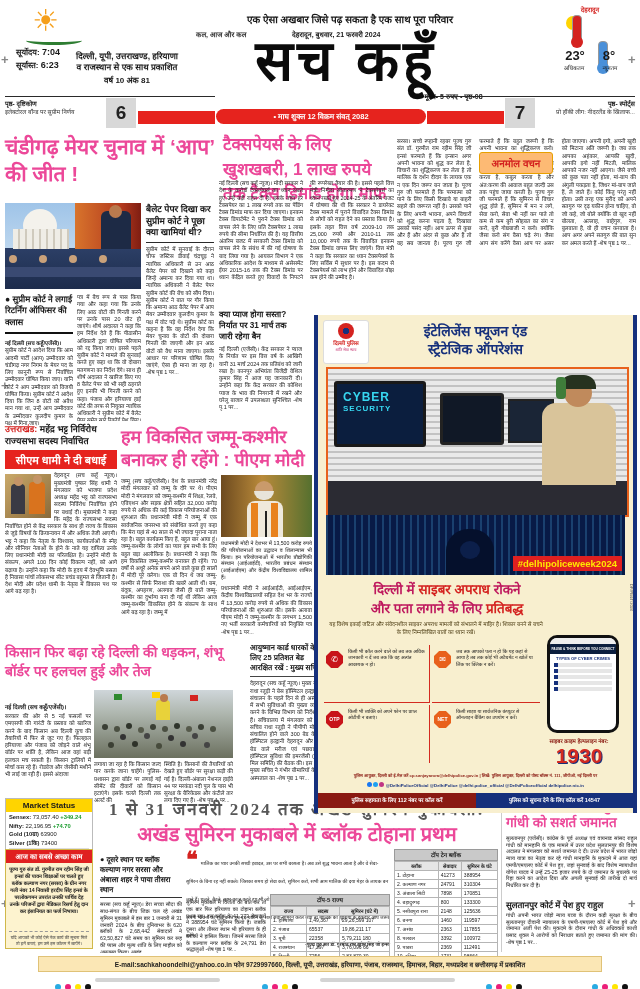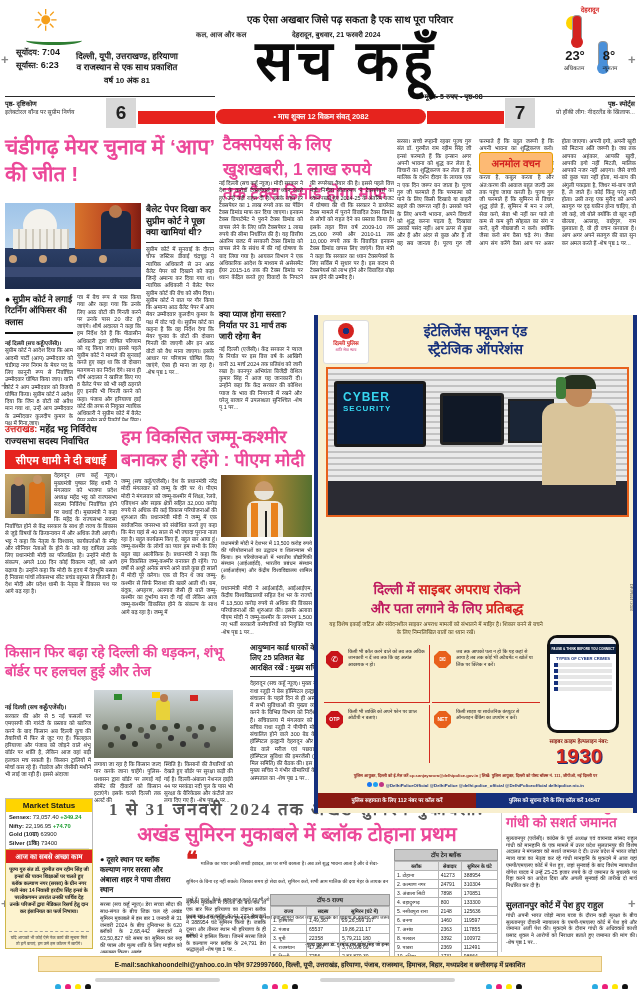--- a/index.html
+++ b/index.html
@@ -332,20 +332,26 @@
       </div>
       <div class="a" style="left:112px;top:24px;width:58px;height:46px;background:#101826;border:3px solid #222;border-radius:3px;"></div>
       <div class="a" style="left:180px;top:30px;width:42px;height:40px;background:#1a2536;border:2px solid #222;"></div>
       <div class="a" style="left:0;top:112px;width:299px;height:34px;background:#2b2b33;"></div>
       <div class="a" style="left:214px;top:34px;width:74px;height:82px;background:#d9c49a;border-radius:14px 14px 0 0;"></div>
       <div class="a" style="left:236px;top:10px;width:28px;height:28px;border-radius:50%;background:#c08a5c;"></div>
       <div class="a" style="left:232px;top:6px;width:36px;height:14px;border-radius:12px 12px 0 0;background:#26321f;"></div>
       <div class="a" style="left:228px;top:8px;width:10px;height:22px;border-radius:4px;background:#3f7d3a;"></div>
     </div>
 
+    <div class="a ov" style="left:8px;top:200px;width:299px;height:60px;background:#081a46;">
+      <div class="a" style="left:0;top:0;width:299px;height:60px;background:repeating-linear-gradient(90deg,rgba(90,200,255,.22) 0 2px,transparent 2px 7px);"></div>
+      <div class="a" style="left:120px;top:14px;width:48px;height:46px;background:#05102c;border-radius:22px 22px 0 0;"></div>
+      <div class="a" style="left:134px;top:26px;width:20px;height:18px;background:#0c1f4a;border-radius:50%;"></div>
+      <div class="a" style="right:3px;bottom:4px;background:#e02020;color:#ffe600;font-weight:900;font-size:9.5px;padding:2px 5px;">#delhipoliceweek2024</div>
+    </div>
 
     <div class="a" style="left:4px;top:266px;width:250px;text-align:center;font-weight:900;font-size:13.5px;line-height:1.4;">
       <div><span class="blue">दिल्ली में </span><span class="red">साइबर अपराध </span><span class="blue">रोकने</span></div>
       <div><span class="blue">और पता लगाने के लिए </span><span class="red">प्रतिबद्ध</span></div>
     </div>
     <div class="a jt" style="left:10px;top:306px;width:216px;font-size:5.5px;line-height:1.4;color:#4a3a10;text-align:center;">यह विशेष इकाई जटिल और संवेदनशील साइबर अपराध मामलों को संभालने में माहिर है। शिकार बनने से बचने के लिए निम्नलिखित बातों का ध्यान रखें।</div>
 
     <div class="a" style="left:6px;top:330px;width:218px;height:124px;">
       <div class="tipcell" style="position:absolute;left:0;top:0;width:106px;height:58px;border-right:1px solid #d42a20;border-bottom:1px solid #d42a20;box-sizing:border-box;">
         <span class="octa" style="background:#c8141a;">✆</span>

